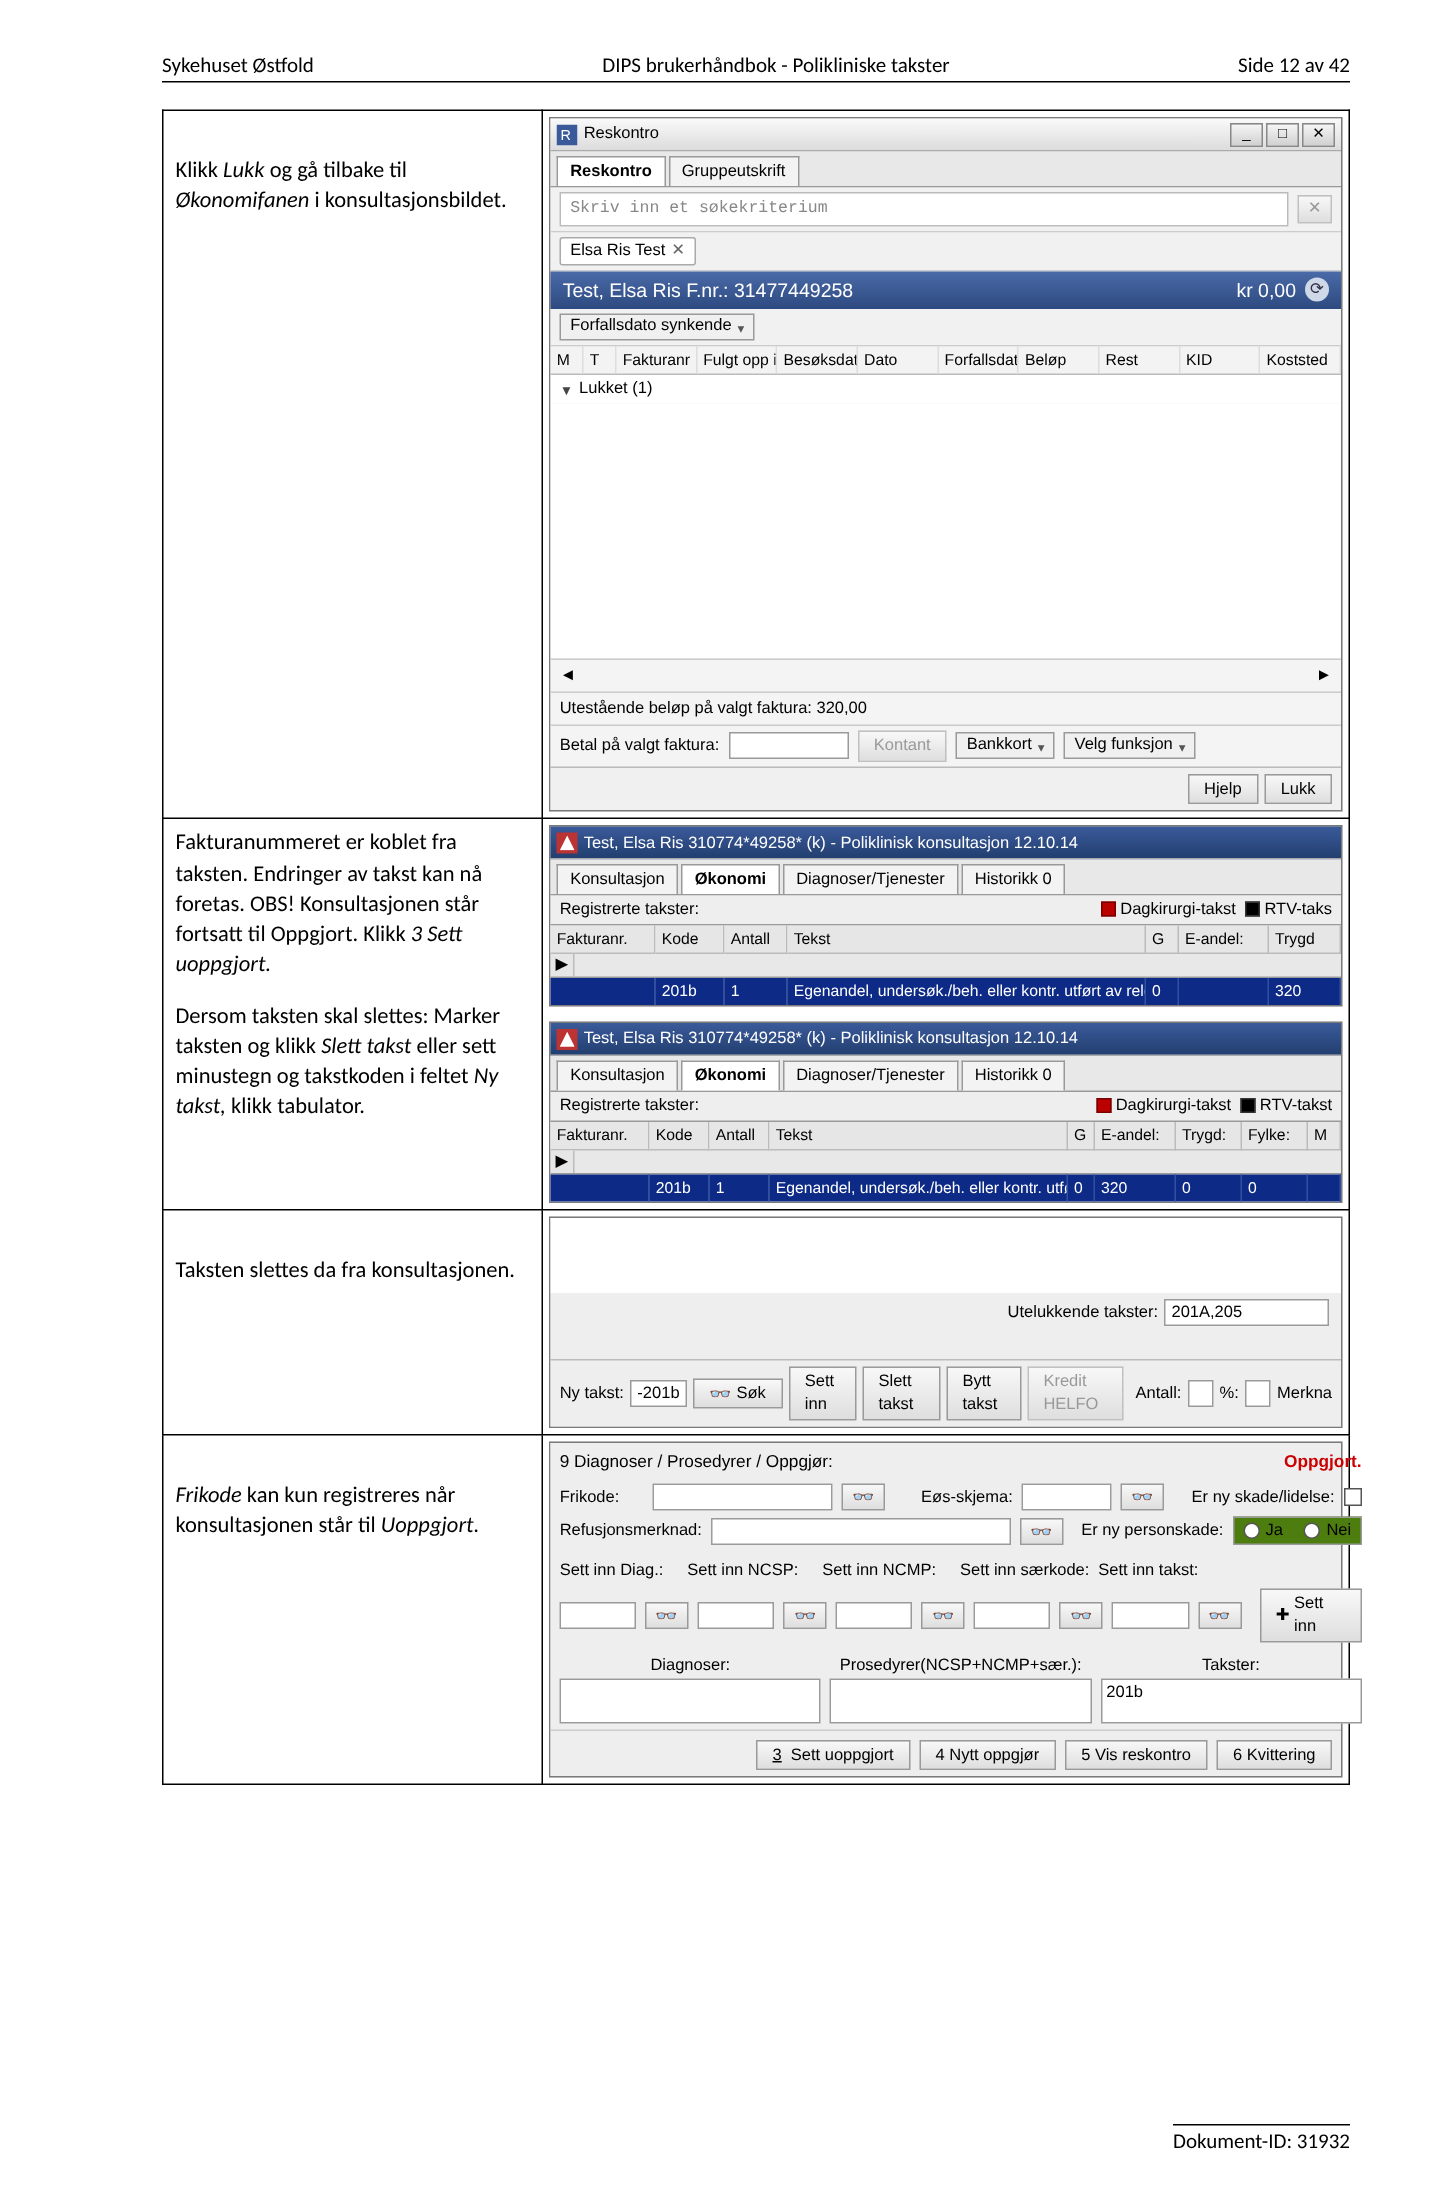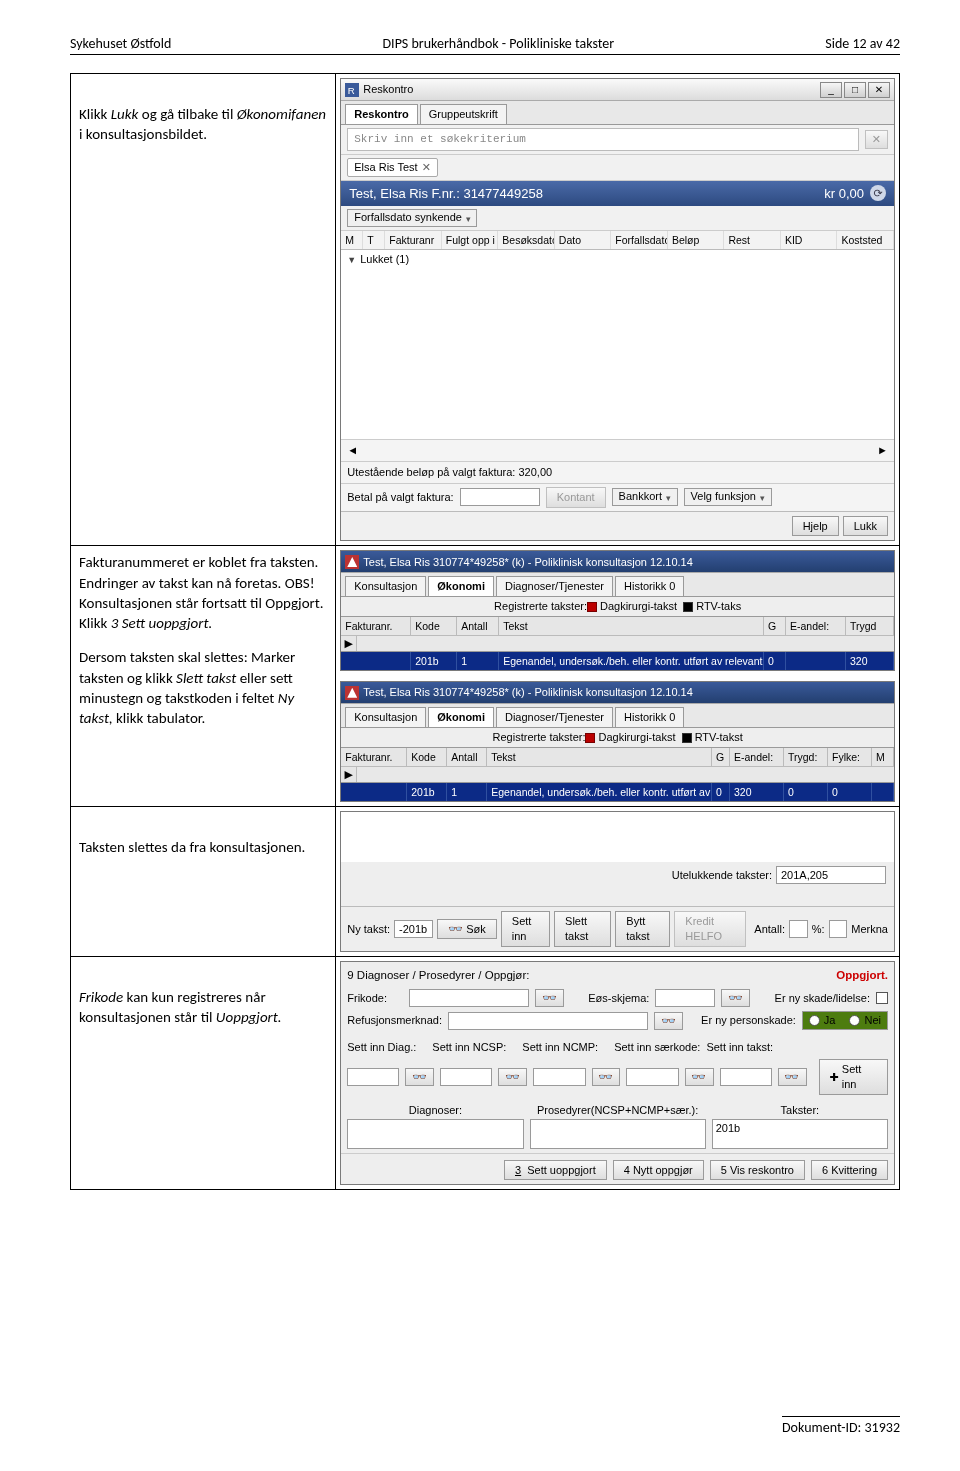--- a/index.html
+++ b/index.html
@@ -4,21 +4,21 @@
 <style>
   * { box-sizing: border-box; }
   body {
     margin: 0;
     font-family: Calibri, Arial, sans-serif;
     background: #fff;
     color: #000;
     width: 960px;
   }
   .page {
-    padding: 35px 60px 40px 70px;
+    padding: 35px 60px 40px 108px;
     position: relative;
     min-height: 1471px;
   }
   .page-header {
     display: flex;
     justify-content: space-between;
     font-size: 14px;
     border-bottom: 1px solid #000;
     padding-bottom: 2px;
     margin-bottom: 18px;
@@ -199,21 +199,21 @@
     background:#0c2a86; color:#fff; padding:2px 4px;
     border-right:1px solid #3050a0; white-space:nowrap; overflow:hidden;
   }
   .row-arrow {
     width:16px; display:flex; align-items:center; justify-content:center;
     background:#e6e6e6; border-right:1px solid #bbb;
   }
   .gridwrap { display:flex;flex-direction:column; }
   .gridbody { flex:1; }
   .reg-takst {
-    display:flex; align-items:center; justify-content:center;
+    display:flex; align-items:center; justify-content:space-between;
     padding:2px 6px; font-size:11px; background:#eee;
   }
   .sq { width:10px; height:10px; border:1px solid #333; display:inline-block; margin-right:3px; vertical-align:middle; }
   .sq.red { background:#b00; border-color:#700; }
   .sq.black { background:#000; }
 
   .bottom-bar {
     display:flex; align-items:center; gap:4px;
     padding:4px 6px; background:#eee; border-top:1px solid #bbb;
     font-size:11px; flex-wrap:nowrap;

